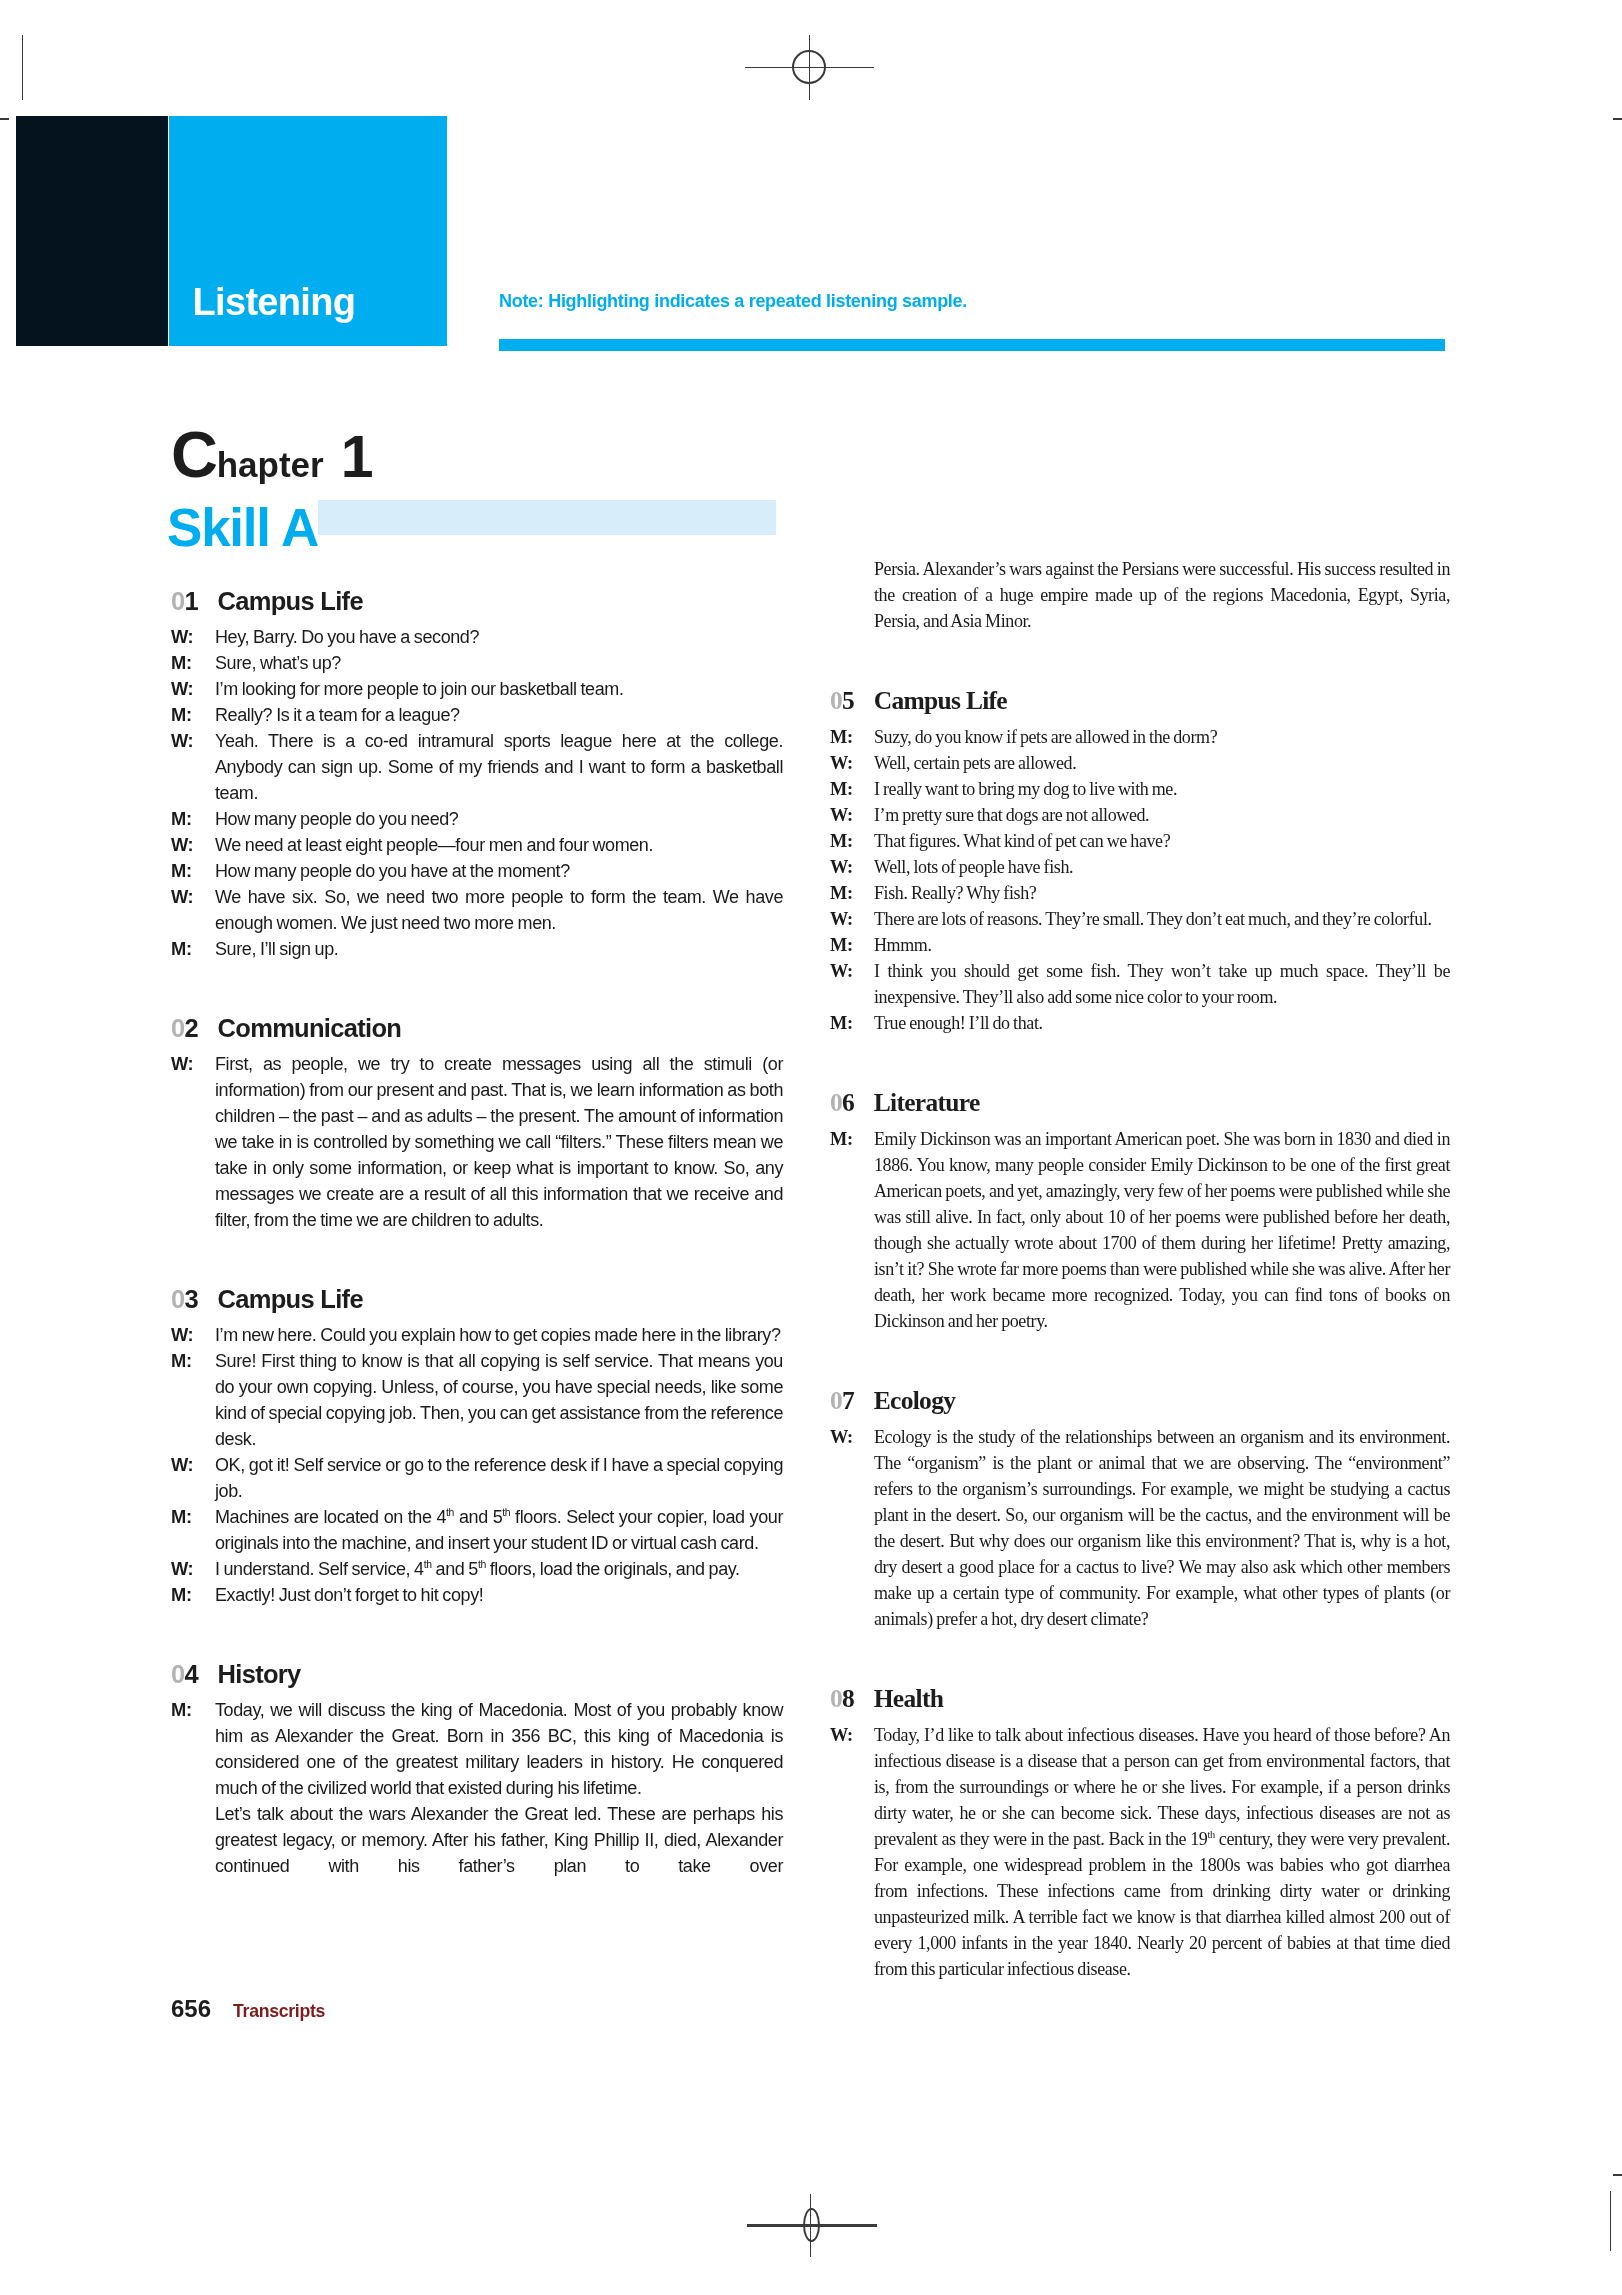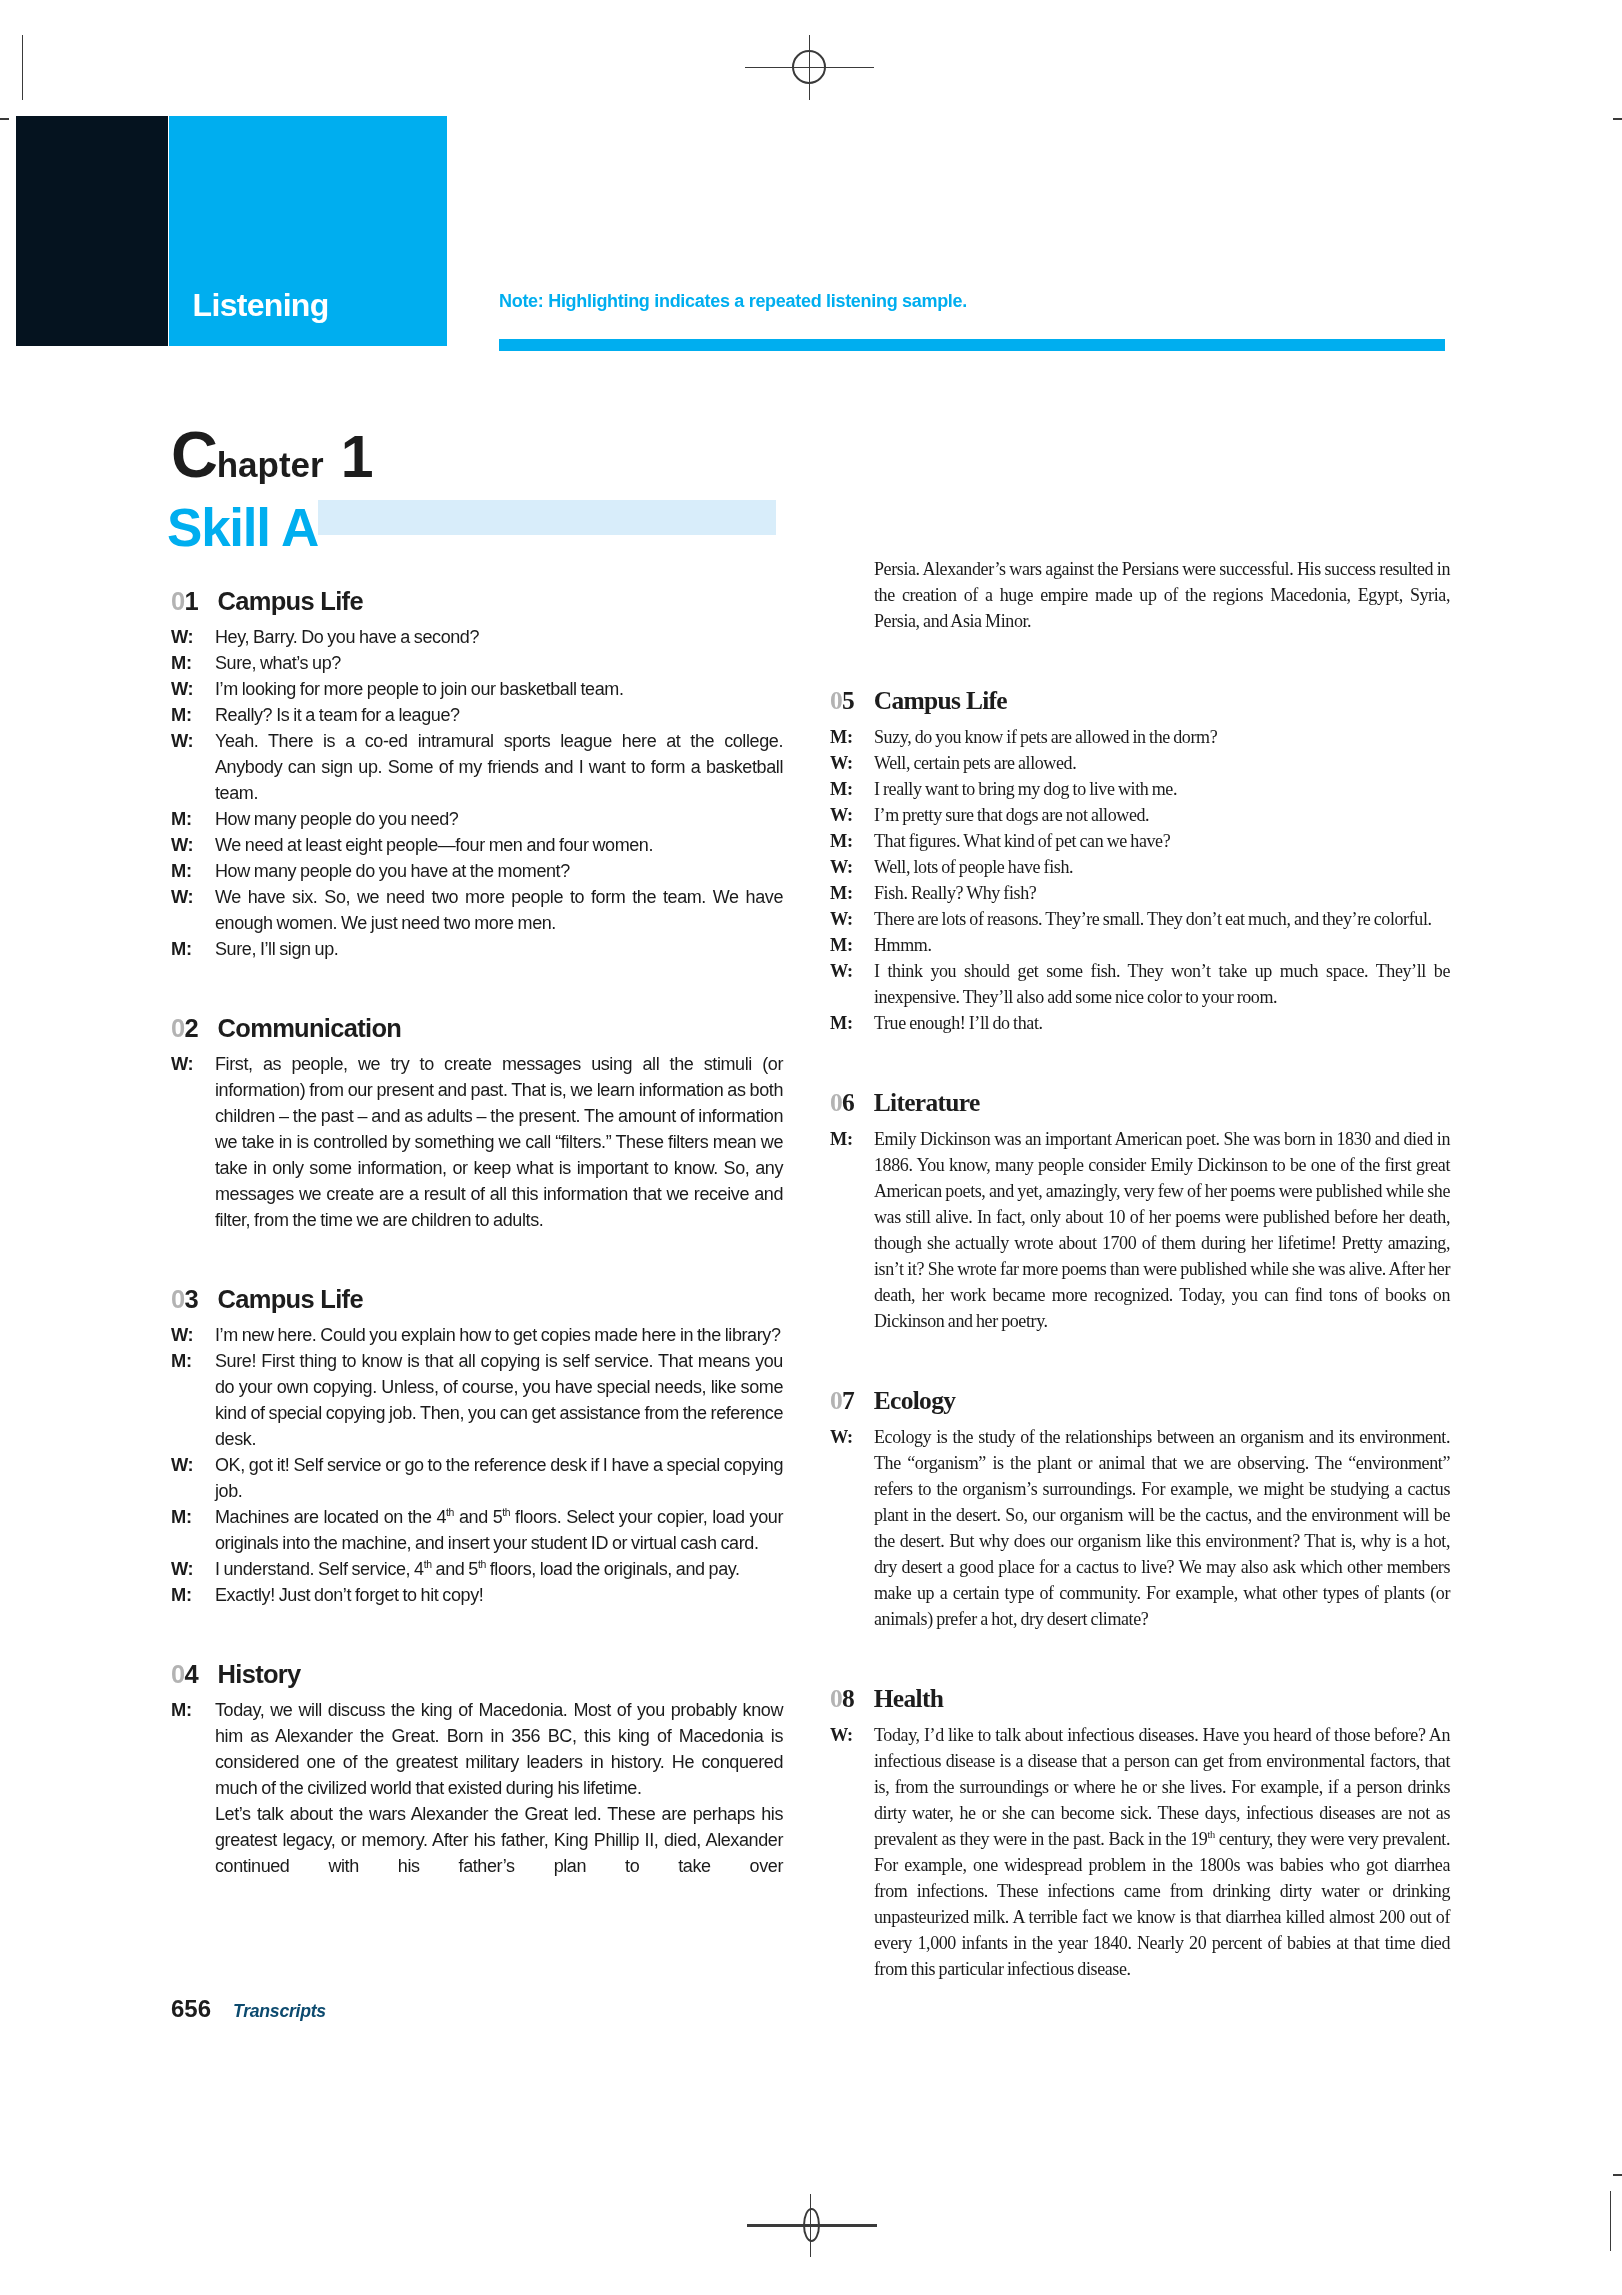--- a/index.html
+++ b/index.html
@@ -4,21 +4,21 @@
 <style>
   html,body{margin:0;padding:0;background:#e9e9e9;}
   #page{position:relative;width:1622px;height:2295px;background:#ffffff;overflow:hidden;
         font-family:"Liberation Sans",sans-serif;color:#1b1b1b;}
   
   .mark{position:absolute;background:#3a3a3a;}
   .ring{position:absolute;border:2px solid #3a3a3a;border-radius:50%;background:transparent;}
   
   #navy-block{position:absolute;left:16.4px;top:116px;width:152px;height:230px;background:var(--navy);}
   #cyan-block{position:absolute;left:169px;top:116px;width:278px;height:230px;background:var(--cyan);}
-  #listening-label{position:absolute;left:23.6px;bottom:22px;color:#ffffff;font-size:32px;font-weight:bold;letter-spacing:-0.7px;}
+  #listening-label{position:absolute;left:23.6px;bottom:22px;color:#ffffff;font-size:38px;font-weight:bold;letter-spacing:-0.7px;}
   #note-text{position:absolute;left:499px;top:291px;color:var(--cyan);font-size:18px;font-weight:bold;letter-spacing:-0.3px;}
   #note-bar{position:absolute;left:499px;top:339px;width:946px;height:12.4px;background:var(--cyan);}
   
   #col-left{position:absolute;left:171px;top:422px;width:612px;}
   #col-right{position:absolute;left:830px;top:556px;width:620px;font-family:Liberation Serif, serif;}
   #chapter-heading{display:flex;align-items:baseline;color:#1d1d1d;font-weight:bold;letter-spacing:-1.3px;}
   #chapter-initial{font-size:65px;line-height:1;}
   #chapter-rest{font-size:35px;line-height:1;letter-spacing:0;}
   #chapter-number{font-size:59px;line-height:1;margin-left:17px;}
   #skill-row{position:relative;margin-top:13px;height:35px;}
@@ -31,21 +31,21 @@
   .sec-title{margin-left:19.6px;}
   .turn{position:relative;padding-left:44px;}
   .spk{position:absolute;left:0;top:0;font-weight:bold;font-size:18.3px;line-height:26px;letter-spacing:-0.3px;}
   .para{margin:0;font-size:18px;line-height:26px;text-align:justify;letter-spacing:-0.4px;word-spacing:-0.7px;hyphens:none;}
   .para.cut{text-align-last:justify;}
   .cont{padding-left:44px;}
   sup{font-size:0.58em;vertical-align:super;line-height:0;}
   
   #footer{position:absolute;left:171px;top:1995px;display:flex;align-items:baseline;}
   #page-number{font-size:24px;font-weight:bold;color:#1d1d1d;}
-  #footer-label{font-size:17.7px;font-weight:bold;margin-left:22px;color:#0c4a6e;letter-spacing:-0.3px;font-style:italic;}
+  #footer-label{font-size:17.7px;font-weight:bold;margin-left:22px;color:#7f1d1d;letter-spacing:-0.3px;}
 </style>
 </head>
 <body>
 
 <div id="page">
 
   <div class="mark" style="left:21.6px;top:35px;width:1.3px;height:65px;"></div>
   <div class="mark" style="left:0;top:118px;width:9.2px;height:2px;"></div>
   <div class="mark" style="left:1613px;top:118px;width:9.2px;height:2px;"></div>
   <div class="mark" style="left:809px;top:35px;width:1.3px;height:65px;"></div>

